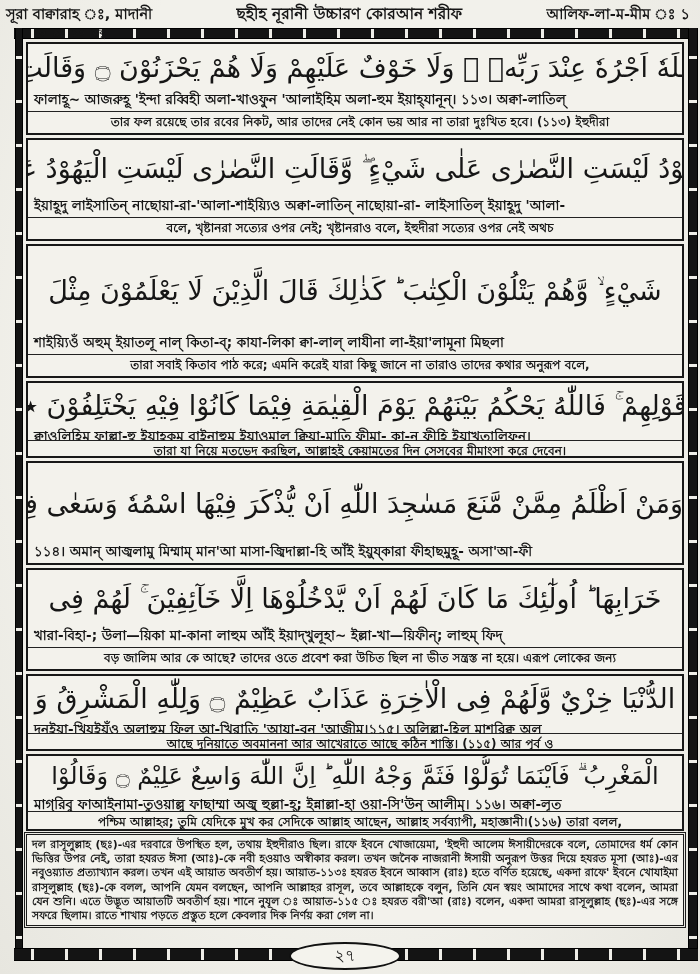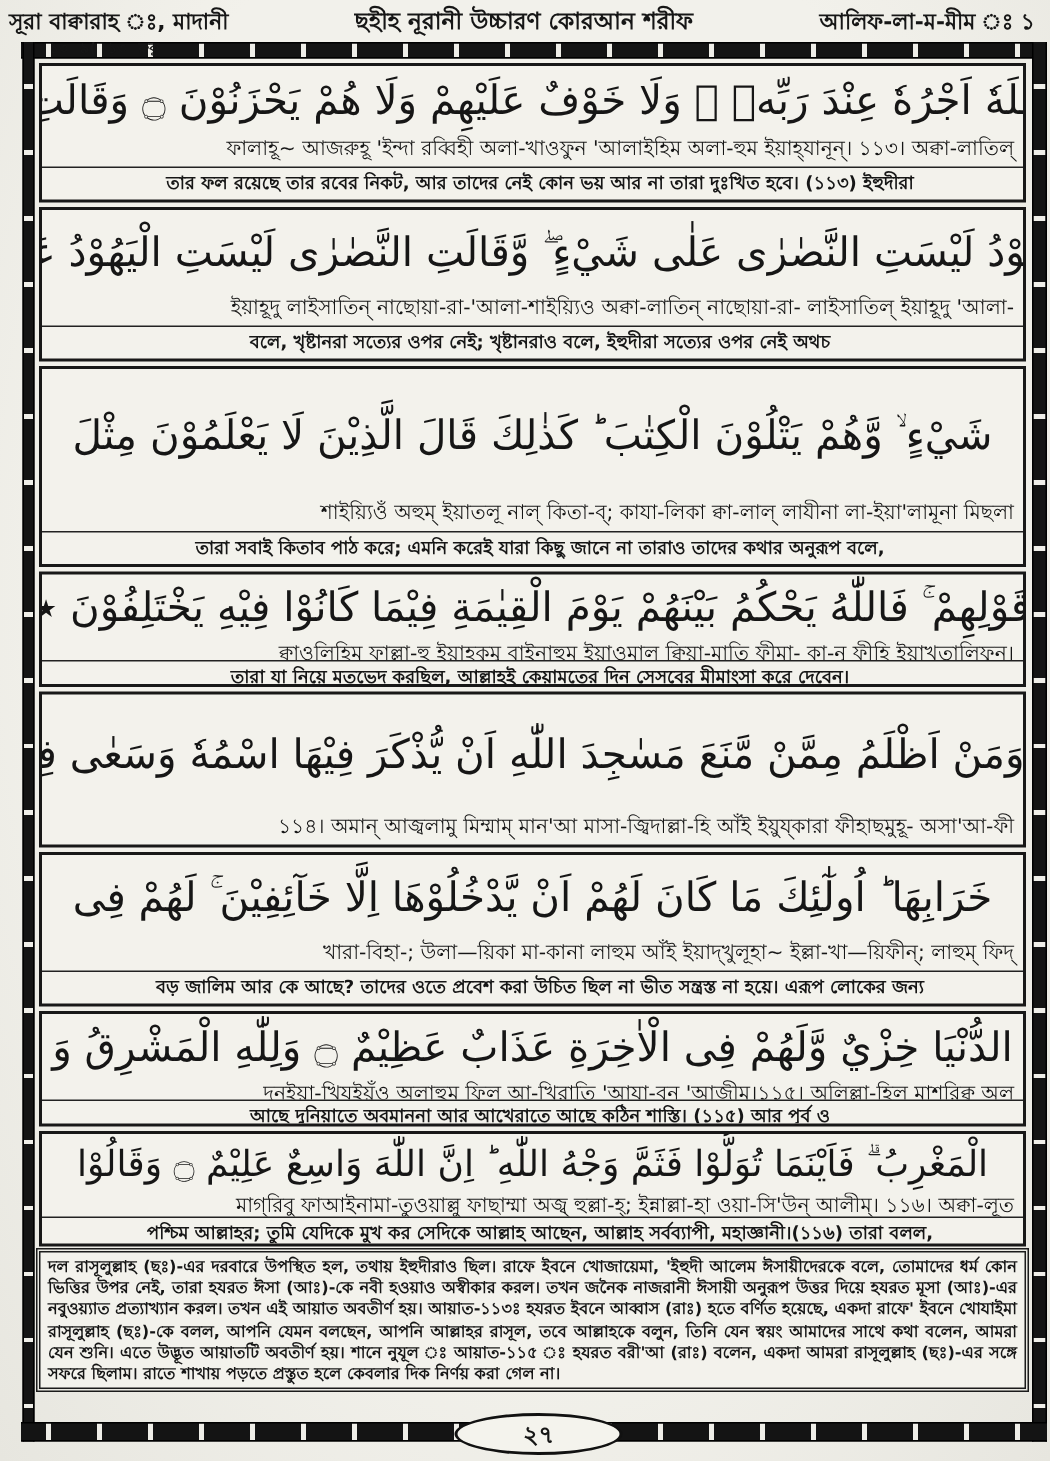--- a/index.html
+++ b/index.html
@@ -62,22 +62,22 @@
     flex:1 1 auto;
     direction:rtl; unicode-bidi:isolate;
     font-family:"DejaVu Sans",sans-serif;
     font-size:27px; line-height:1.55;
     display:flex; align-items:center; justify-content:center;
     padding:2px 8px 0 8px;
     white-space:nowrap;
     letter-spacing:1px;
   }
   .translit {
-    font-weight:normal; font-size:13.5px; line-height:1.3;
-    text-align:right; padding:1px 6px 2px 6px;
+    font-weight:bold; font-size:13.5px; line-height:1.3;
+    text-align:left; padding:1px 6px 2px 6px;
     white-space:nowrap; overflow:hidden;
   }
   .trans {
     border-top:1.5px solid #222;
     font-weight:bold; font-size:12px; line-height:1.35;
     text-align:center; padding:2px 6px 3px 16px;
     white-space:nowrap; overflow:hidden;
   }
   
   .b0{height:93px;} .b1{height:103px;} .b2{height:134px;} .b3{height:77px;}
@@ -89,27 +89,27 @@
     outline:1px solid #1b1b1b; outline-offset:1px;
     background:#f3f2ec;
     height:92px;
     padding:3px 5px;
     font-size:10.8px; font-weight:bold; line-height:14.2px;
     text-align:justify;
     overflow:hidden;
   }
   
   .page-num {
-    position:absolute; left:303px; top:942px;
+    position:absolute; left:289px; top:942px;
     width:112px; height:28px;
     background:#f4f3ed;
     border:2.5px solid #111;
     border-radius:50%;
-    display:flex; justify-content:center;
-    font-size:16px; font-weight:bold;
+    display:flex; align-items:center; justify-content:center;
+    font-size:16px; font-weight:normal;
     z-index:5;
   }
 </style>
 </head>
 <body>
 
 <div class="page">
 
   <div class="header">
     <span>সূরা বাক্বারাহ ঃ, মাদানী</span>

